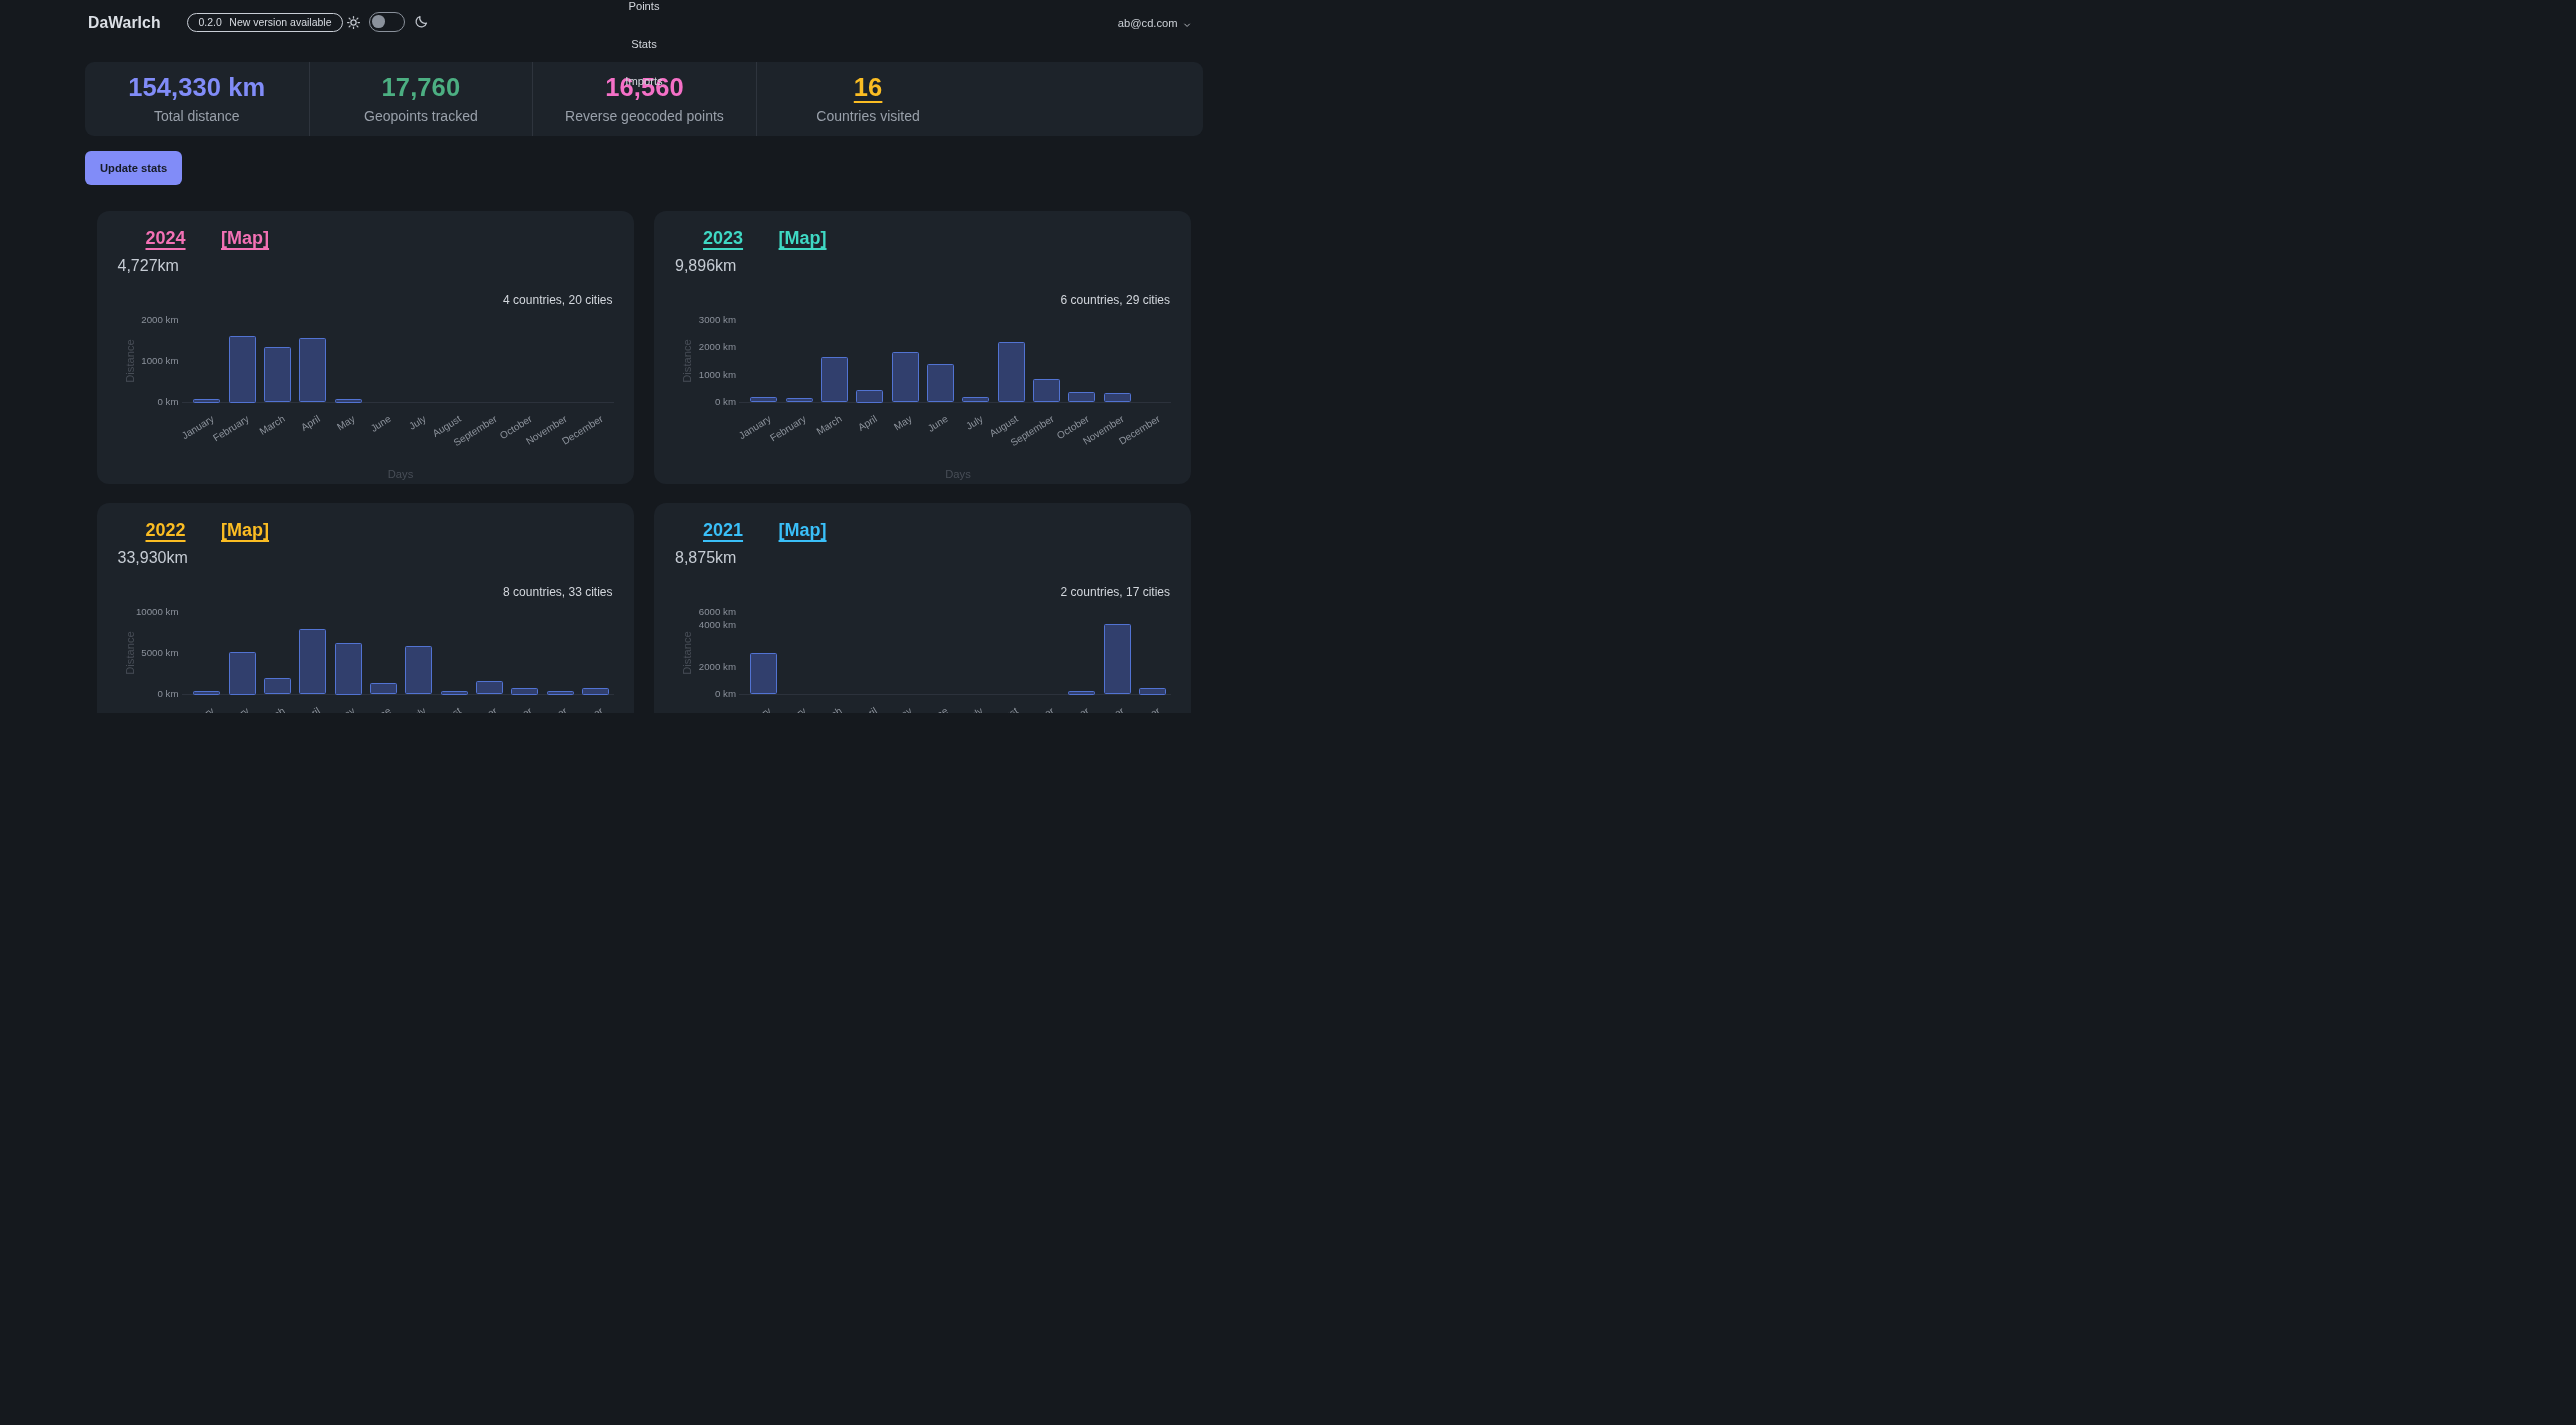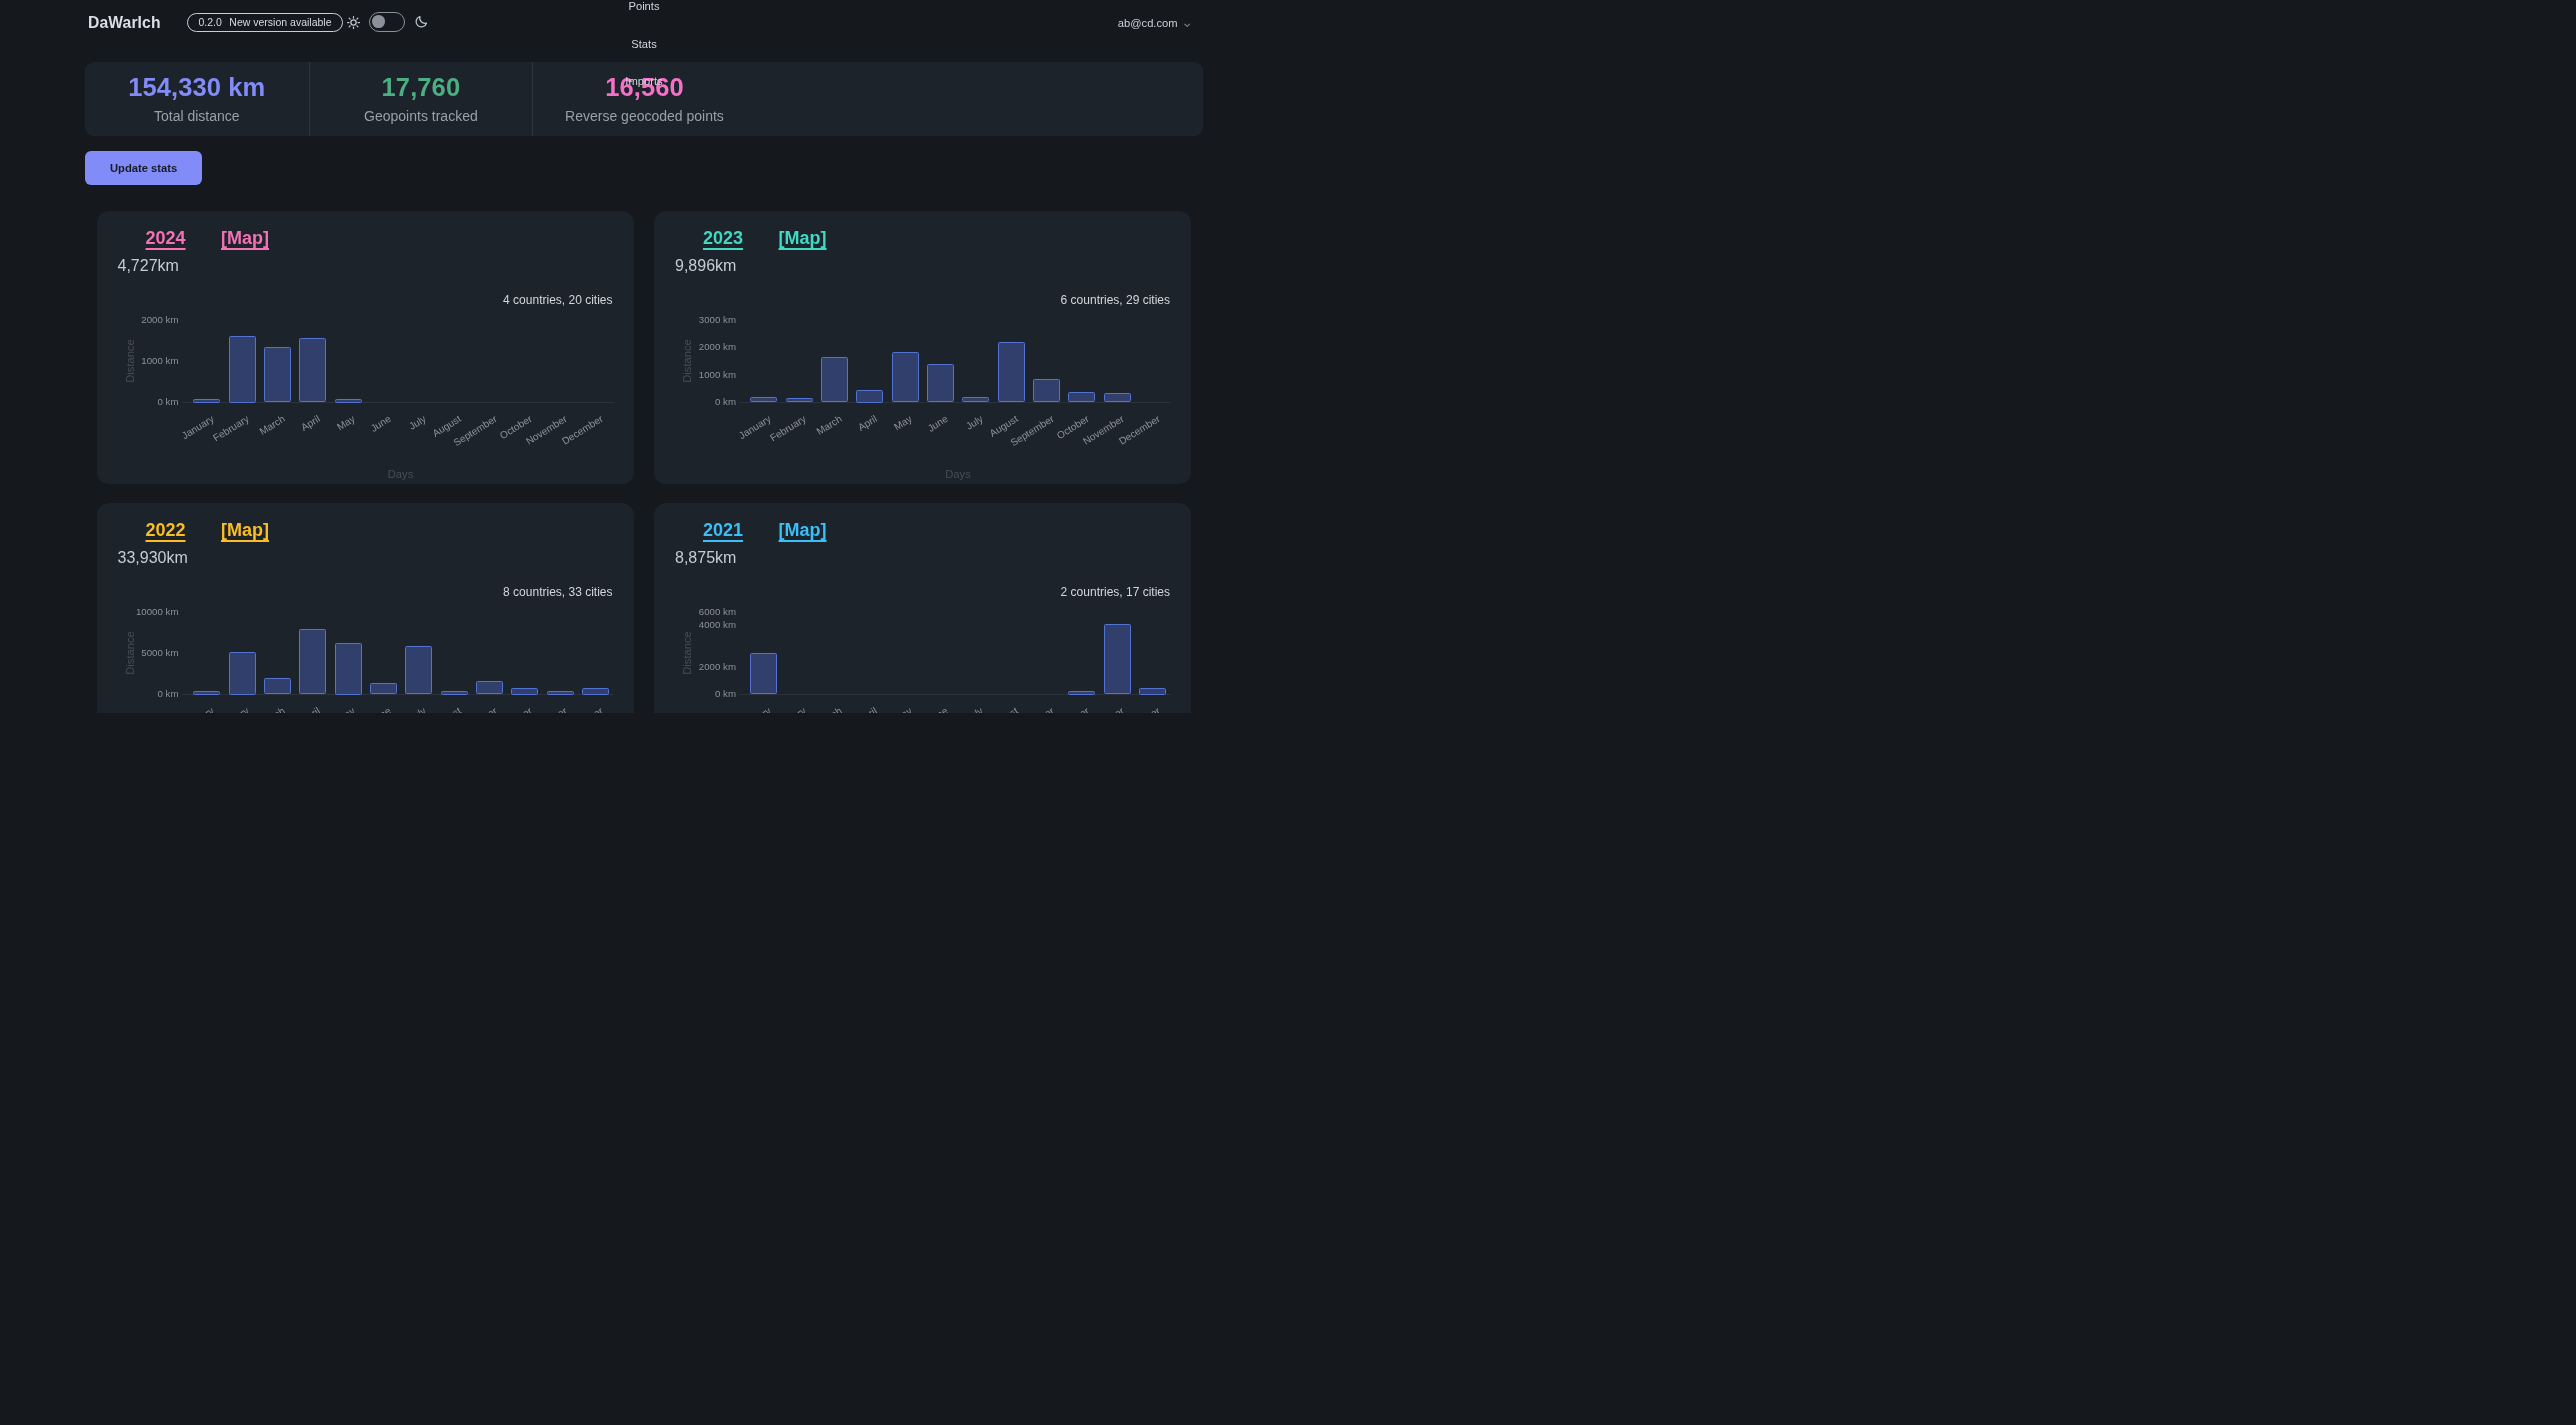--- a/index.html
+++ b/index.html
@@ -36,21 +36,21 @@
     background:#1d232a; border-radius:9px;
     display:grid; grid-template-columns:repeat(5,1fr);
   }
   .stat-cell { display:flex; flex-direction:column; align-items:center; justify-content:center; }
   .stat-cell + .stat-cell { border-left:0.7px solid #2e343d; }
   .stat-value { font-size:25.5px; font-weight:800; letter-spacing:0.1px; }
   .stat-value.link { text-decoration:underline; text-decoration-thickness:2.2px; text-underline-offset:4.5px; cursor:pointer; }
   .stat-label { margin-top:5.2px; font-size:14px; color:#99a0aa; }
   
   .update-btn {
-    display:block; margin:15.7px 0 0 85px; height:34px; padding:0 25px;
+    display:block; margin:15.7px 0 0 85px; height:34px; padding:0 15px;
     background:#818cf8; color:#161b26; border:none; border-radius:6px;
     font-family:"Liberation Sans", sans-serif; font-size:11.2px; font-weight:bold; cursor:pointer;
   }
   
   .cards-grid { width:1095px; margin:26px auto 0 auto; display:grid; grid-template-columns:1fr 1fr; gap:19px 20px; }
   .year-card {
     width:537px; height:273px; background:#1d232a; border-radius:12px;
     padding:16.5px 21px; overflow:hidden; position:relative;
   }
   .card-title { font-size:18px; font-weight:bold; display:flex; gap:7.5px; align-items:baseline; }
@@ -116,20 +116,24 @@
       <div class="stat-label">Total distance</div>
     </div>
     <div class="stat-cell">
       <div class="stat-value" style="color: rgb(76, 175, 130);">17,760</div>
       <div class="stat-label">Geopoints tracked</div>
     </div>
     <div class="stat-cell">
       <div class="stat-value" style="color: rgb(245, 112, 199);">16,560</div>
       <div class="stat-label">Reverse geocoded points</div>
     </div>
+    <div class="stat-cell">
+      <div class="stat-value link" style="color: rgb(251, 189, 35);">16</div>
+      <div class="stat-label">Countries visited</div>
+    </div>
   </section>
 
 <button class="update-btn">Update stats</button>
 
 <main class="cards-grid">
     <div class="year-card">
       <div class="card-title" style="color: rgb(244, 113, 181);">
         <a>2024</a>
         <a>[Map]</a>
       </div>

